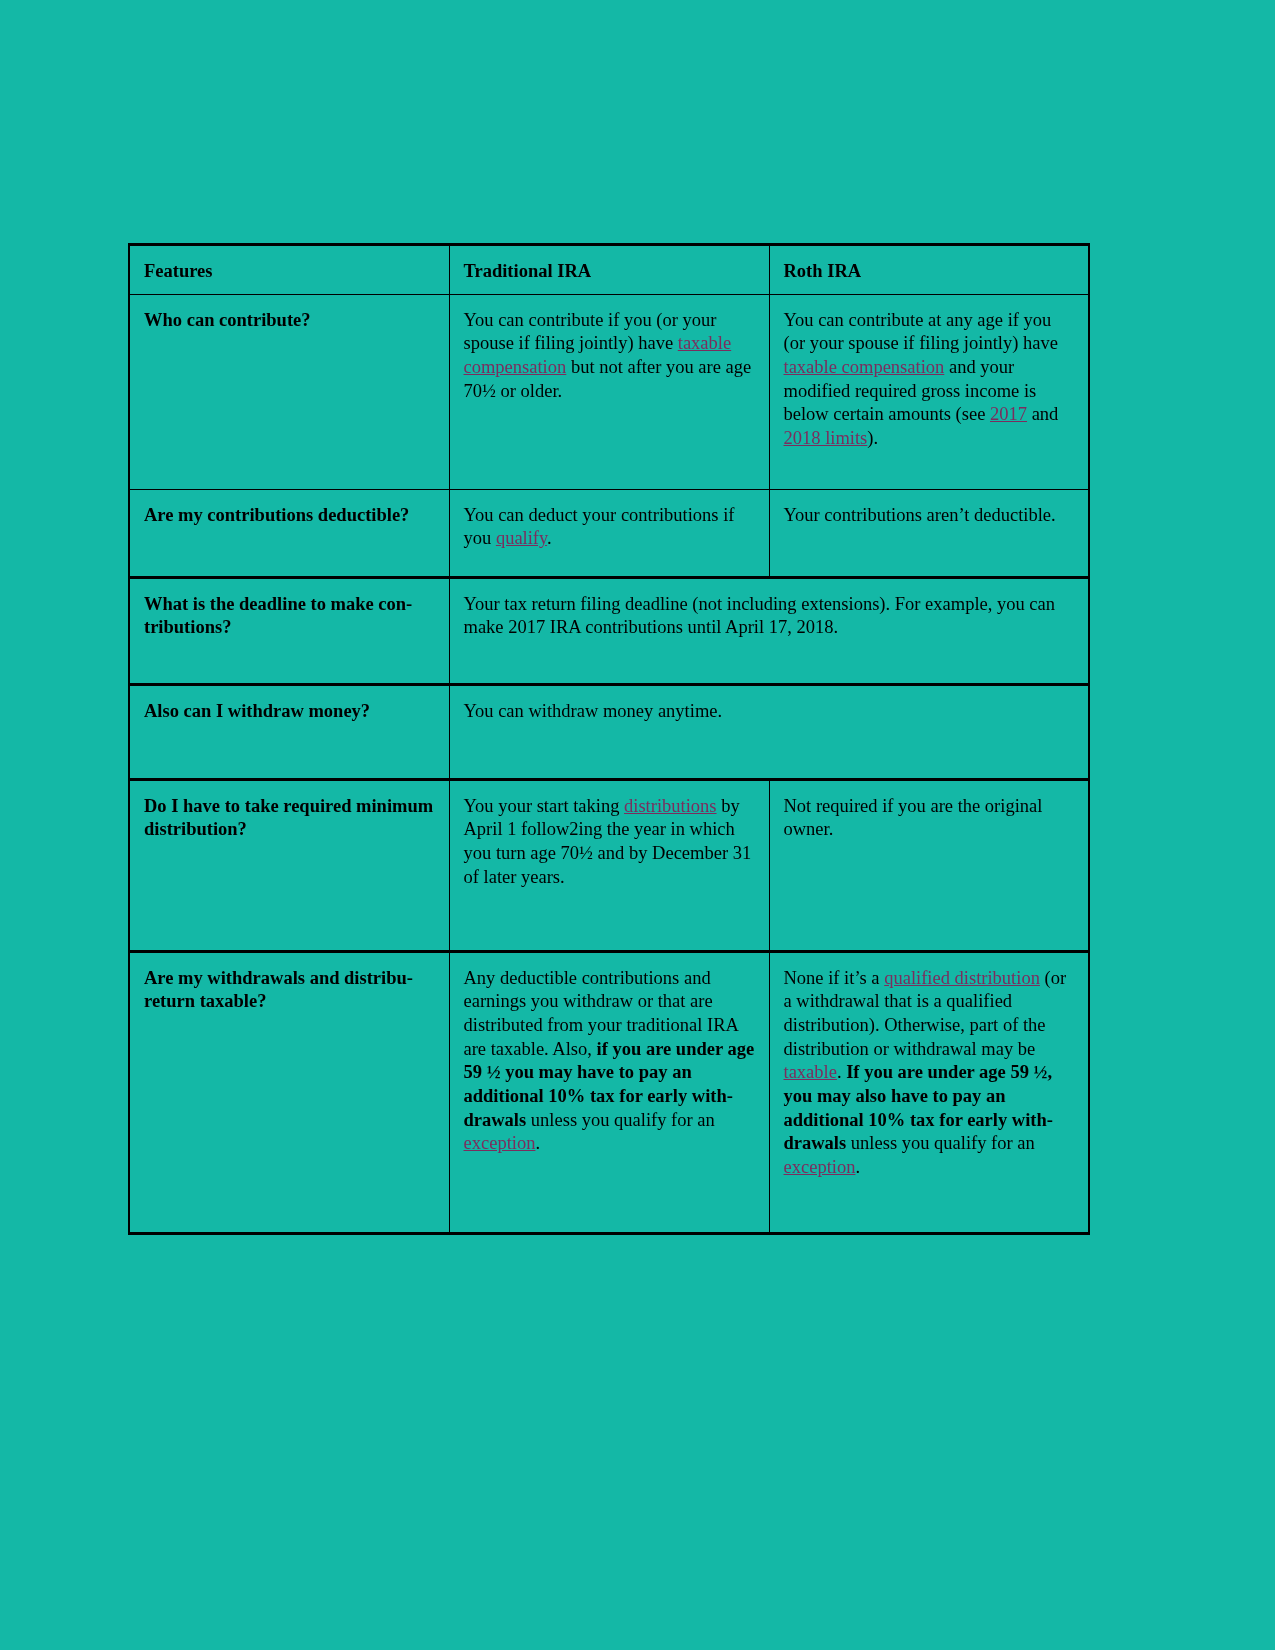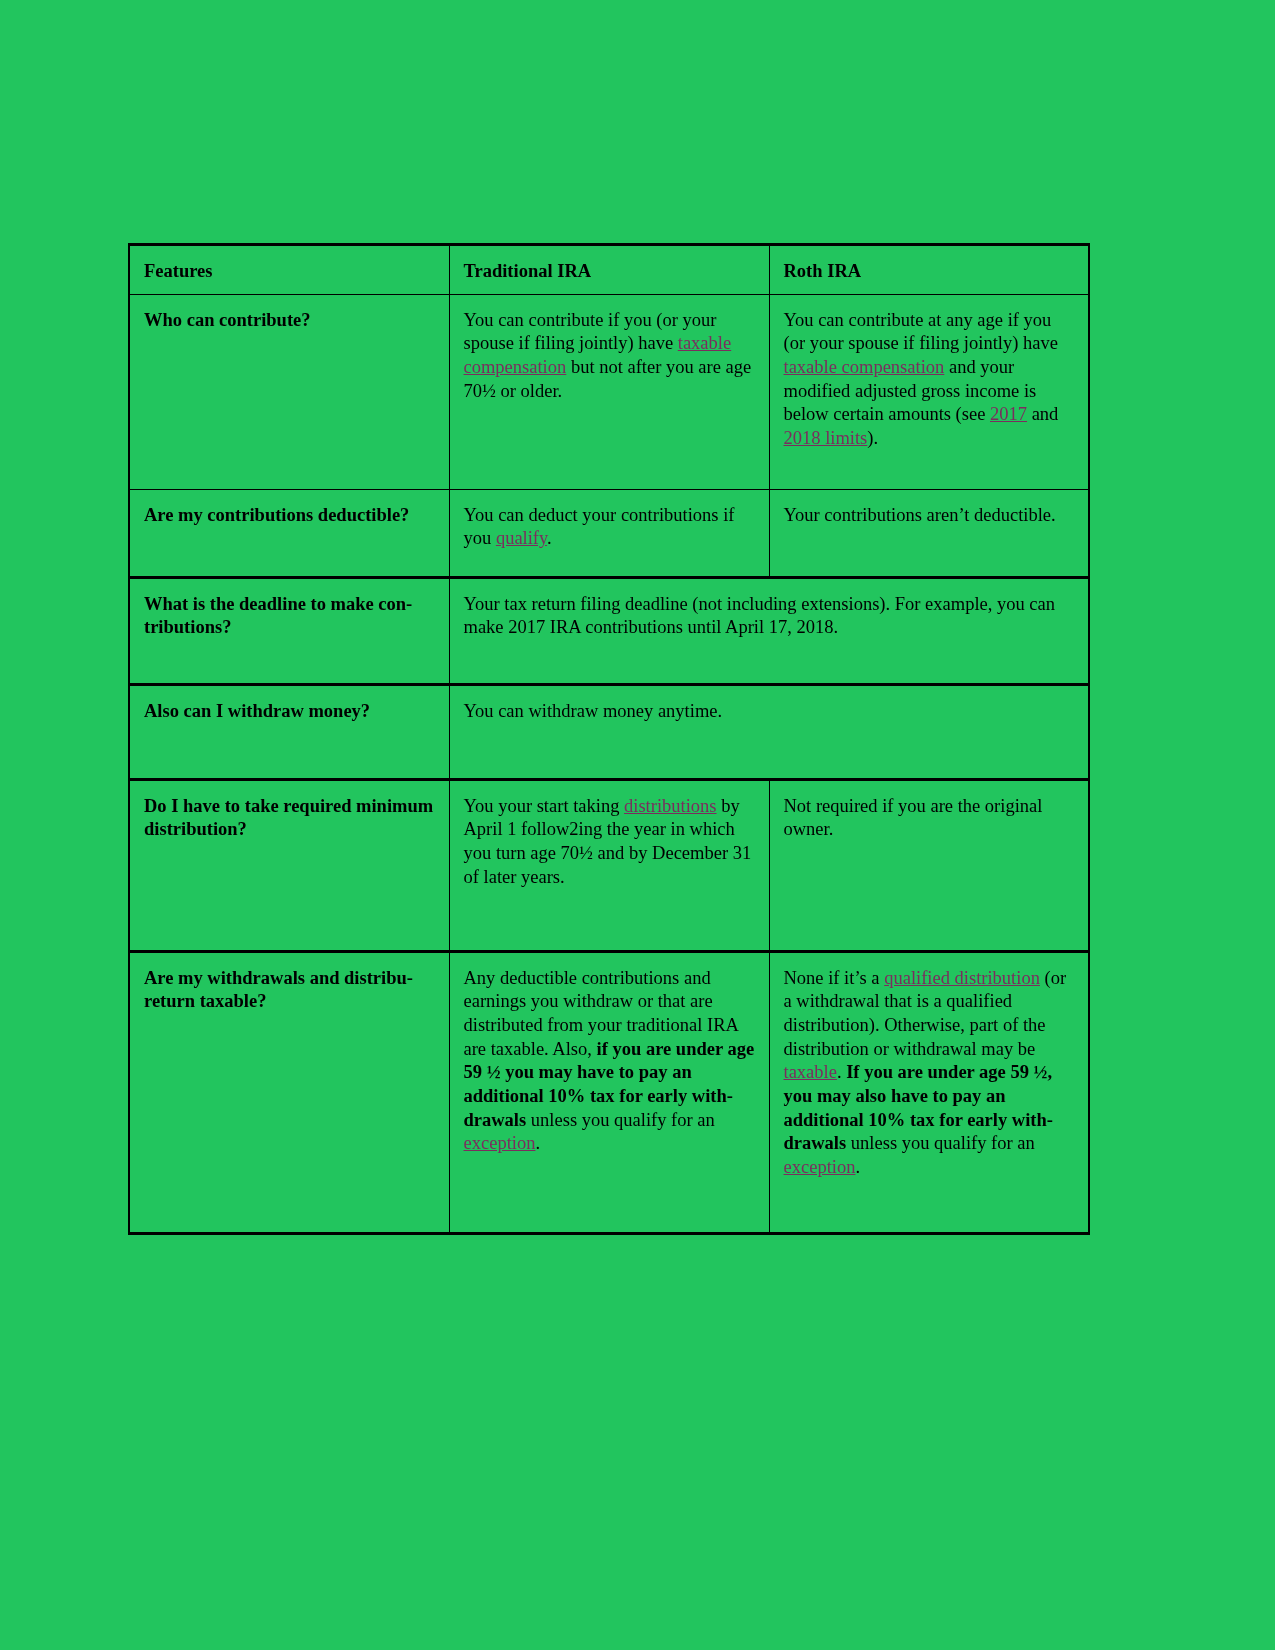--- a/index.html
+++ b/index.html
@@ -13,21 +13,21 @@
     font-family: "Liberation Serif", serif;
     color: #000000;
     position: relative;
     overflow: hidden;
   }
   .page {
     position: absolute;
     left: 0; top: 0;
     width: 1275px;
     height: 1650px;
-    background: #22c55e;
+    background: #14b8a6;
   }
   .table-wrap {
     position: absolute;
     left: 128px;
     top: 243px;
     width: 960px;
   }
   table.ira {
     border-collapse: collapse;
     width: 960px;
@@ -87,21 +87,21 @@
           <td class="hdr b-top-thick b-bot-thin b-right-thin row-head-pad">Traditional IRA</td>
           <td class="hdr b-top-thick b-bot-thin b-right row-head-pad">Roth IRA</td>
         </tr>
 
         <tr>
           <td class="feat b-bot-thin b-left b-right-thin" style="height:170px;">Who can contribute?</td>
           <td class="b-bot-thin b-right-thin">
             <span>You can contribute if you (or your spouse if filing jointly) have </span><a class="lnk" href="#">taxable compensation</a><span> but not after you are age 70½ or older.</span>
           </td>
           <td class="b-bot-thin b-right">
-            <span>You can contribute at any age if you (or your spouse if filing jointly) have </span><a class="lnk" href="#">taxable compensation</a><span> and your modified adjusted gross income is below certain amounts (see </span><a class="lnk" href="#">2017</a><span> and </span><a class="lnk" href="#">2018 limits</a><span>).</span>
+            <span>You can contribute at any age if you (or your spouse if filing jointly) have </span><a class="lnk" href="#">taxable compensation</a><span> and your modified required gross income is below certain amounts (see </span><a class="lnk" href="#">2017</a><span> and </span><a class="lnk" href="#">2018 limits</a><span>).</span>
           </td>
         </tr>
 
         <tr>
           <td class="feat b-bot-thick b-left b-right-thin" style="height:62px;">Are my contributions deductible?</td>
           <td class="b-bot-thick b-right-thin">
             <span>You can deduct your contributions if you </span><a class="lnk" href="#">qualify</a><span>.</span>
           </td>
           <td class="b-bot-thick b-right">
             <span>Your contributions aren’t deductible.</span>

